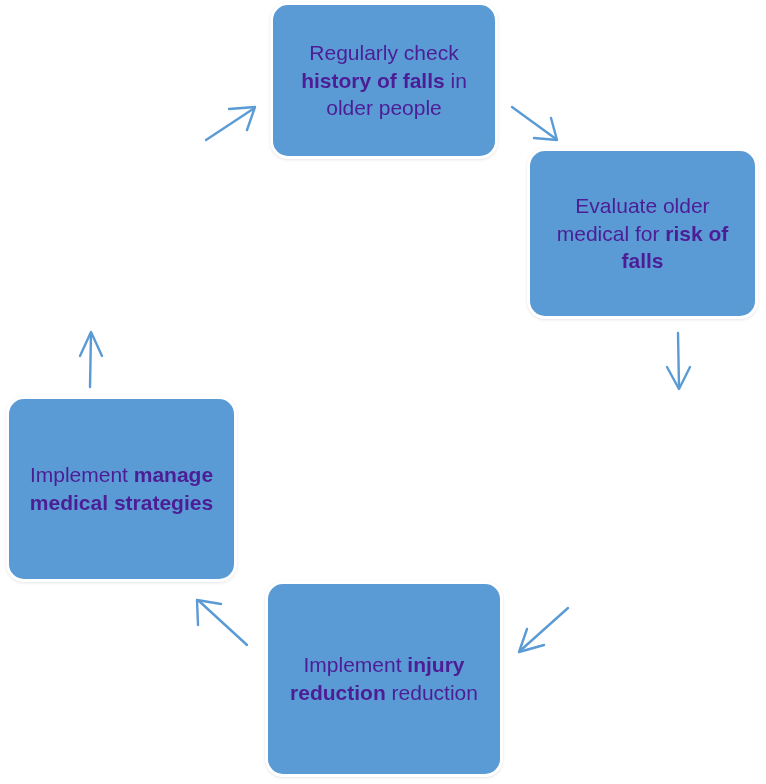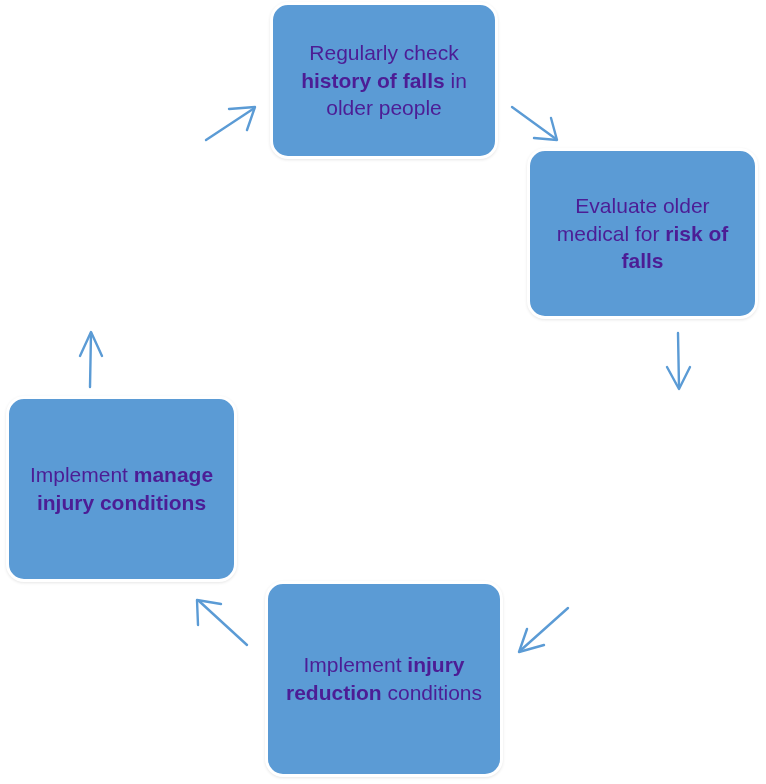--- a/index.html
+++ b/index.html
@@ -102,21 +102,21 @@
   <div class="node" id="node-0">
     <span class="txt"><span>Regularly check </span><b>history of falls</b><span> in older people</span></span>
   </div>
 
   <div class="node" id="node-1">
     <span class="txt"><span>Evaluate older medical for </span><b>risk of falls</b></span>
   </div>
 
 
   <div class="node" id="node-3">
-    <span class="txt"><span>Implement </span><b>injury reduction</b><span> conditions</span></span>
+    <span class="txt"><span>Implement </span><b>injury reduction</b><span> reduction</span></span>
   </div>
 
   <div class="node" id="node-4">
-    <span class="txt"><span>Implement </span><b>manage injury conditions</b></span>
+    <span class="txt"><span>Implement </span><b>manage medical strategies</b></span>
   </div>
 
 
 </div>
 
 </body></html>

